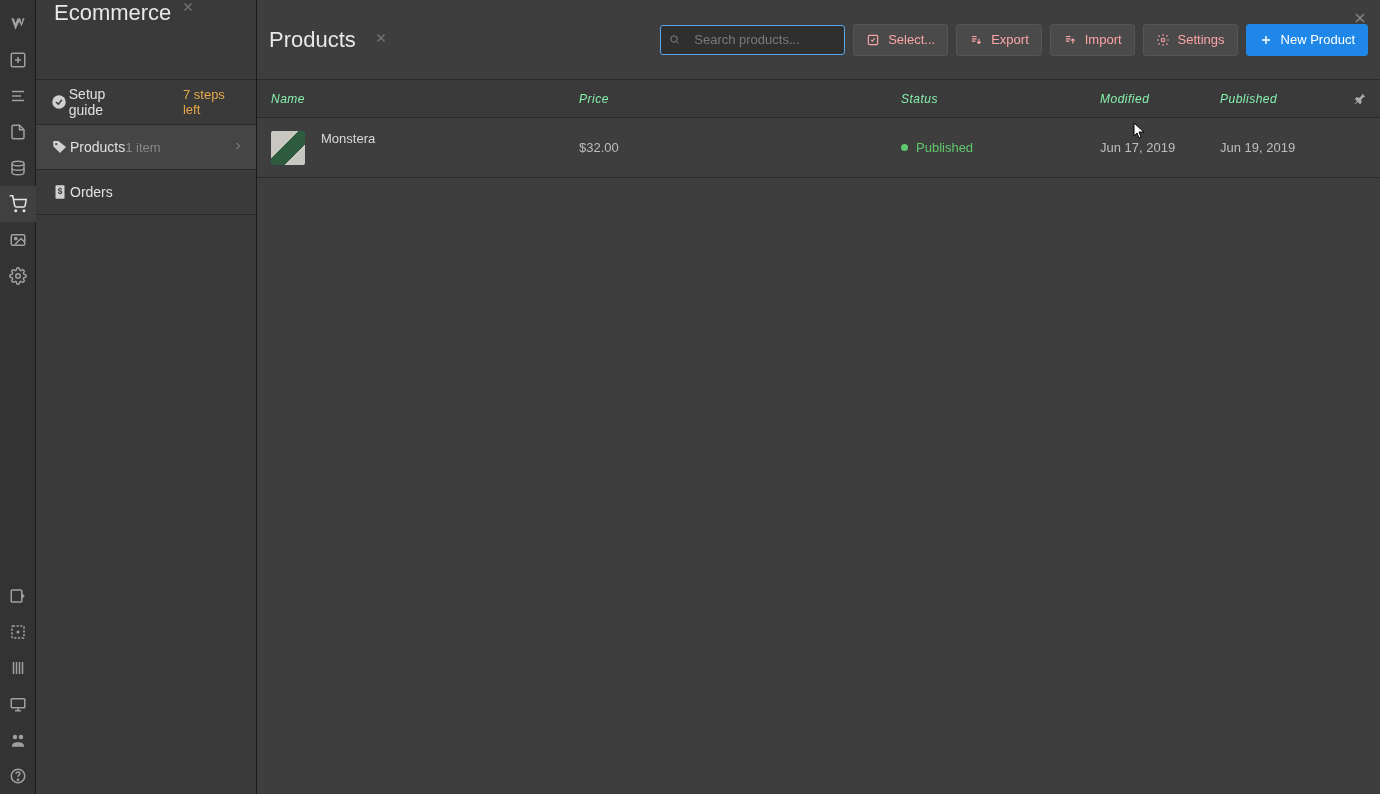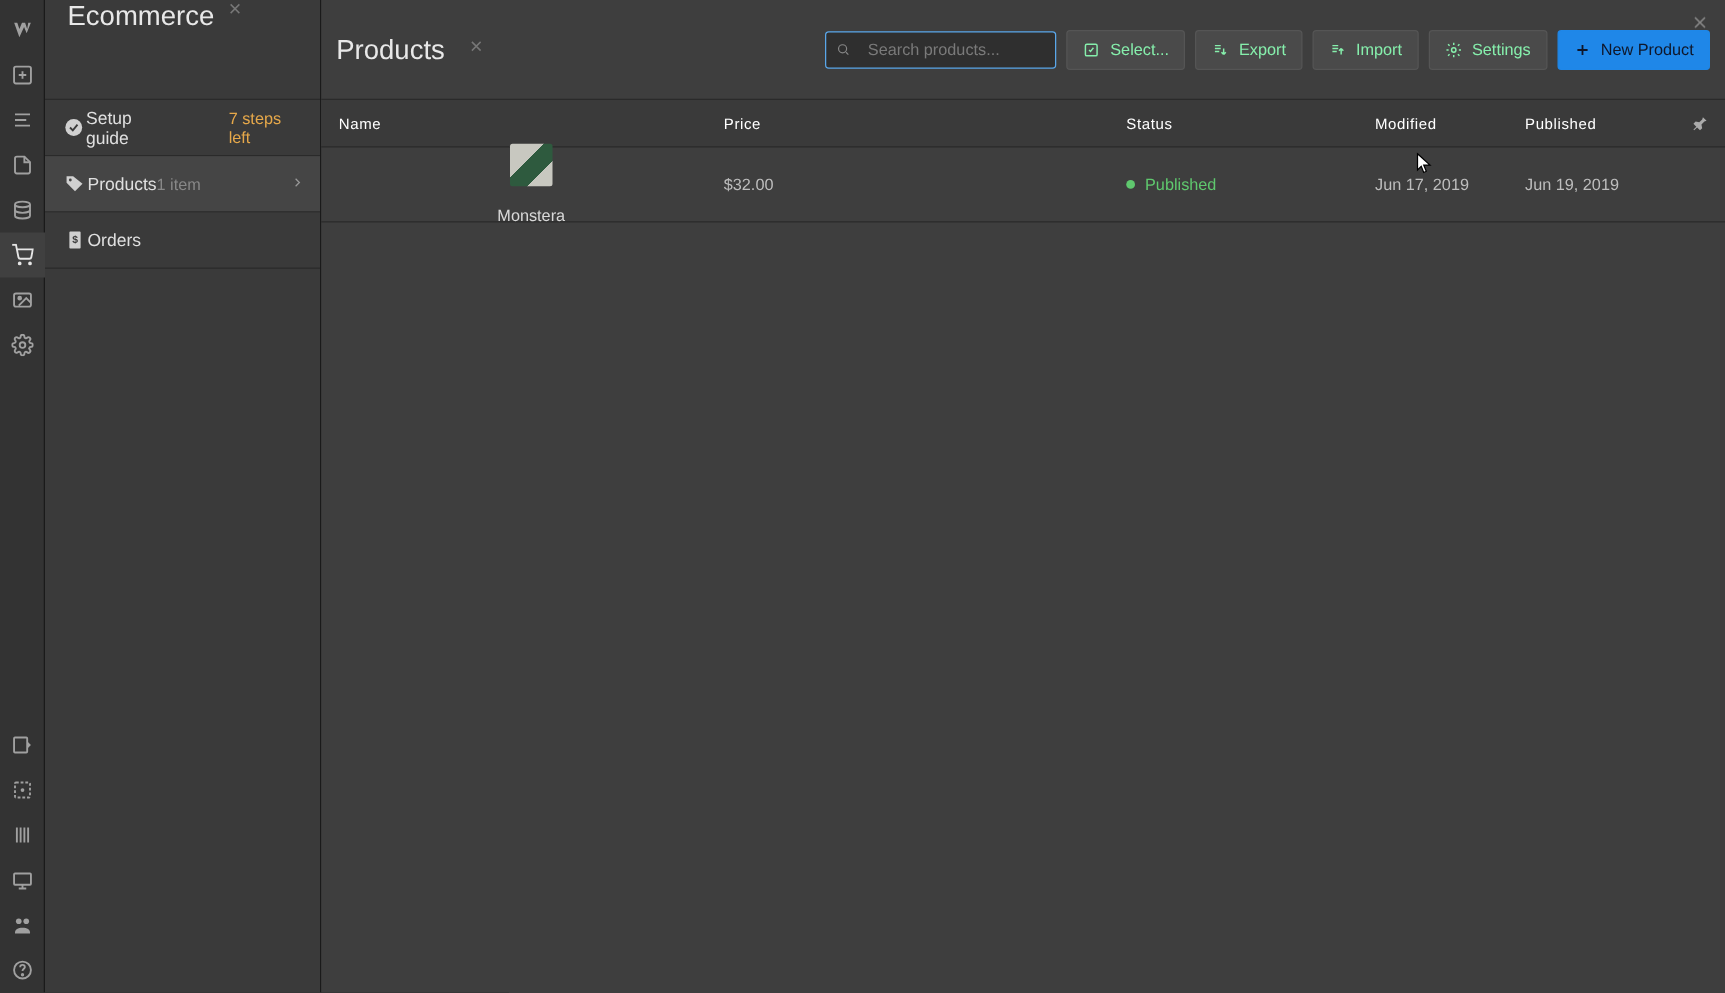--- a/index.html
+++ b/index.html
@@ -157,62 +157,61 @@
 .search-input::placeholder { color: #7a7a7a; }
 .hdr-btn {
   height: 32px;
   background: #4a4a4a;
   border: 1px solid #555;
   border-radius: 3px;
   display: flex;
   align-items: center;
   padding: 0 12px;
   gap: 8px;
-  color: #86efac;
+  color: #fca5a5;
   cursor: pointer;
   font-size: 13px;
 }
 .hdr-btn svg { width: 14px; height: 14px; }
 .hdr-btn.primary {
   background: #1f87e8;
   border-color: #1f87e8;
-  color: #0f172a;
+  color: #ffffff;
 }
 
 
 .table-head {
   height: 38px;
   display: flex;
   align-items: center;
   border-bottom: 1px solid #2a2a2a;
   background: #3a3a3a;
   font-size: 12px;
   letter-spacing: 0.5px;
-  color: #ffffff;
+  color: #86efac;
   font-weight: 500;
+  font-style: italic;
 }
 .col-name { width: 322px; padding-left: 14px; }
 .col-price { width: 322px; }
 .col-status { width: 162px; }
 .col-modified { width: 120px; margin-left: 37px; }
 .col-published { width: 120px; }
 .col-pin { width: 40px; display:flex; justify-content:center; }
 
 .table-row {
   height: 60px;
   display: flex;
   align-items: center;
   border-bottom: 1px solid #2a2a2a;
   cursor: pointer;
 }
 .table-row .col-name {
   display: flex;
-  align-items: center;
   gap: 16px;
-  flex-direction: column;
 }
 .prod-thumb {
   width: 34px;
   height: 34px;
   background: linear-gradient(135deg, #c8c8c0 40%, #2e5a3e 40%, #2e5a3e 70%, #c8c8c0 70%);
   border-radius: 2px;
 }
 .status-badge {
   display: flex;
   align-items: center;

